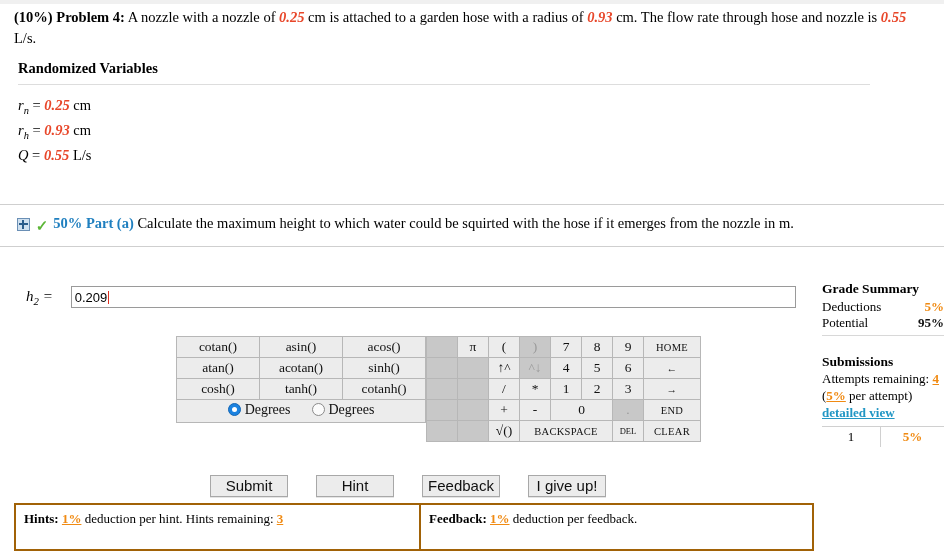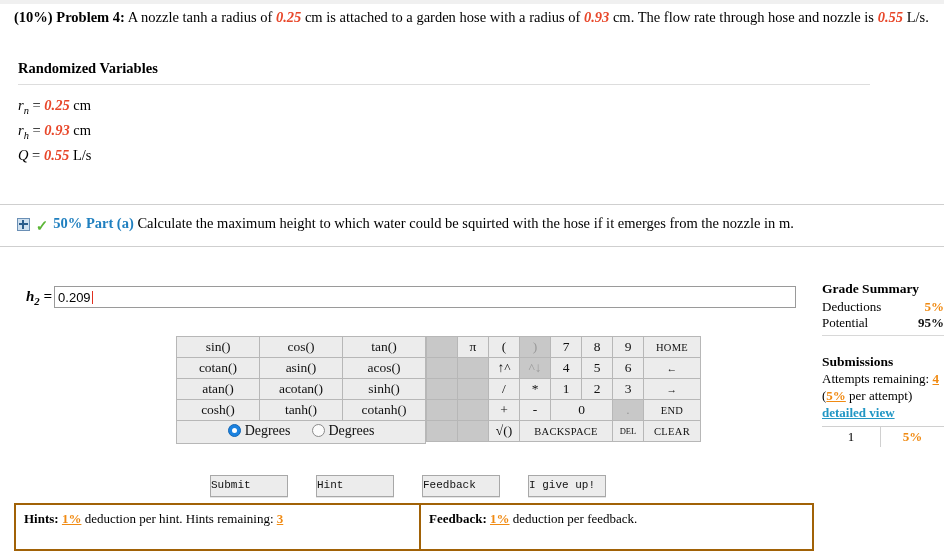--- a/index.html
+++ b/index.html
@@ -135,23 +135,22 @@
   .ansrow {
     position: absolute;
     left: 26px; top: 286px;
     width: 770px;
     display: flex;
     align-items: center;
   }
   .ans-label {
     font-size: 15px;
     font-style: italic;
-    margin-right: 2px;
+    margin-right: 18px;
     white-space: nowrap;
-    font-weight: bold;
   }
   .ans-label sub { font-size: 0.72em; font-style: italic; }
   .ans-input {
     flex: 1;
     height: 22px;
     border: 1px solid #9a9a9a;
     background: #ffffff;
     font-family: "Liberation Sans", sans-serif;
     font-size: 13px;
     padding: 0 3px;
@@ -230,23 +229,23 @@
     position: absolute;
     left: 210px; top: 475px;
     display: flex;
     gap: 28px;
   }
   .btn {
     width: 76px;
     height: 20px;
     border: 1px solid #a8a8a8;
     background: #ececec;
-    font-family: Liberation Mono, monospace;
-    font-size: 11px;
-    text-align: left;
+    font-family: Liberation Sans, sans-serif;
+    font-size: 15px;
+    text-align: center;
     line-height: 19px;
     color: #111;
     box-shadow: 0 1px 0 rgba(0,0,0,.10);
   }
 
   
   .grade {
     position: absolute;
     left: 822px; top: 280px;
     width: 122px;
@@ -310,21 +309,21 @@
 </head>
 <body>
 
 <div id="page">
 
   <div class="topband"></div>
 
   <div class="problem">
     <span class="b">(10%)</span>
     <span class="b">Problem 4:</span>
-    <span>A nozzle tanh a radius of </span><span class="rv">0.25</span><span> cm is attached to a garden hose with a radius of </span><span class="rv">0.93</span><span> cm. The flow rate through hose and nozzle is </span><span class="rv">0.55</span><span> L/s.</span>
+    <span>A nozzle with a nozzle of </span><span class="rv">0.25</span><span> cm is attached to a garden hose with a radius of </span><span class="rv">0.93</span><span> cm. The flow rate through hose and nozzle is </span><span class="rv">0.55</span><span> L/s.</span>
   </div>
 
   <div class="rvhead">Randomized Variables</div>
   <div class="hr-thin"></div>
 
   <div class="varlist">
     <div>
       <span class="vn">r</span><sub class="vn">n</sub><span> = </span><span class="rv">0.25</span><span> cm</span>
     </div>
     <div>
@@ -347,25 +346,20 @@
 
   <div class="ansrow">
     <span class="ans-label"><span>h</span><sub>2</sub><span> = </span></span>
     <div class="ans-input"><span>0.209</span><span class="caret"></span></div>
   </div>
 
   <div class="calc">
 
     <table class="keytbl fn-tbl">
       <tbody>
-          <tr>
-        <td>sin()</td>
-        <td>cos()</td>
-        <td>tan()</td>
-      </tr>
       <tr>
         <td>cotan()</td>
         <td>asin()</td>
         <td>acos()</td>
       </tr>
       <tr>
         <td>atan()</td>
         <td>acotan()</td>
         <td>sinh()</td>
       </tr>

